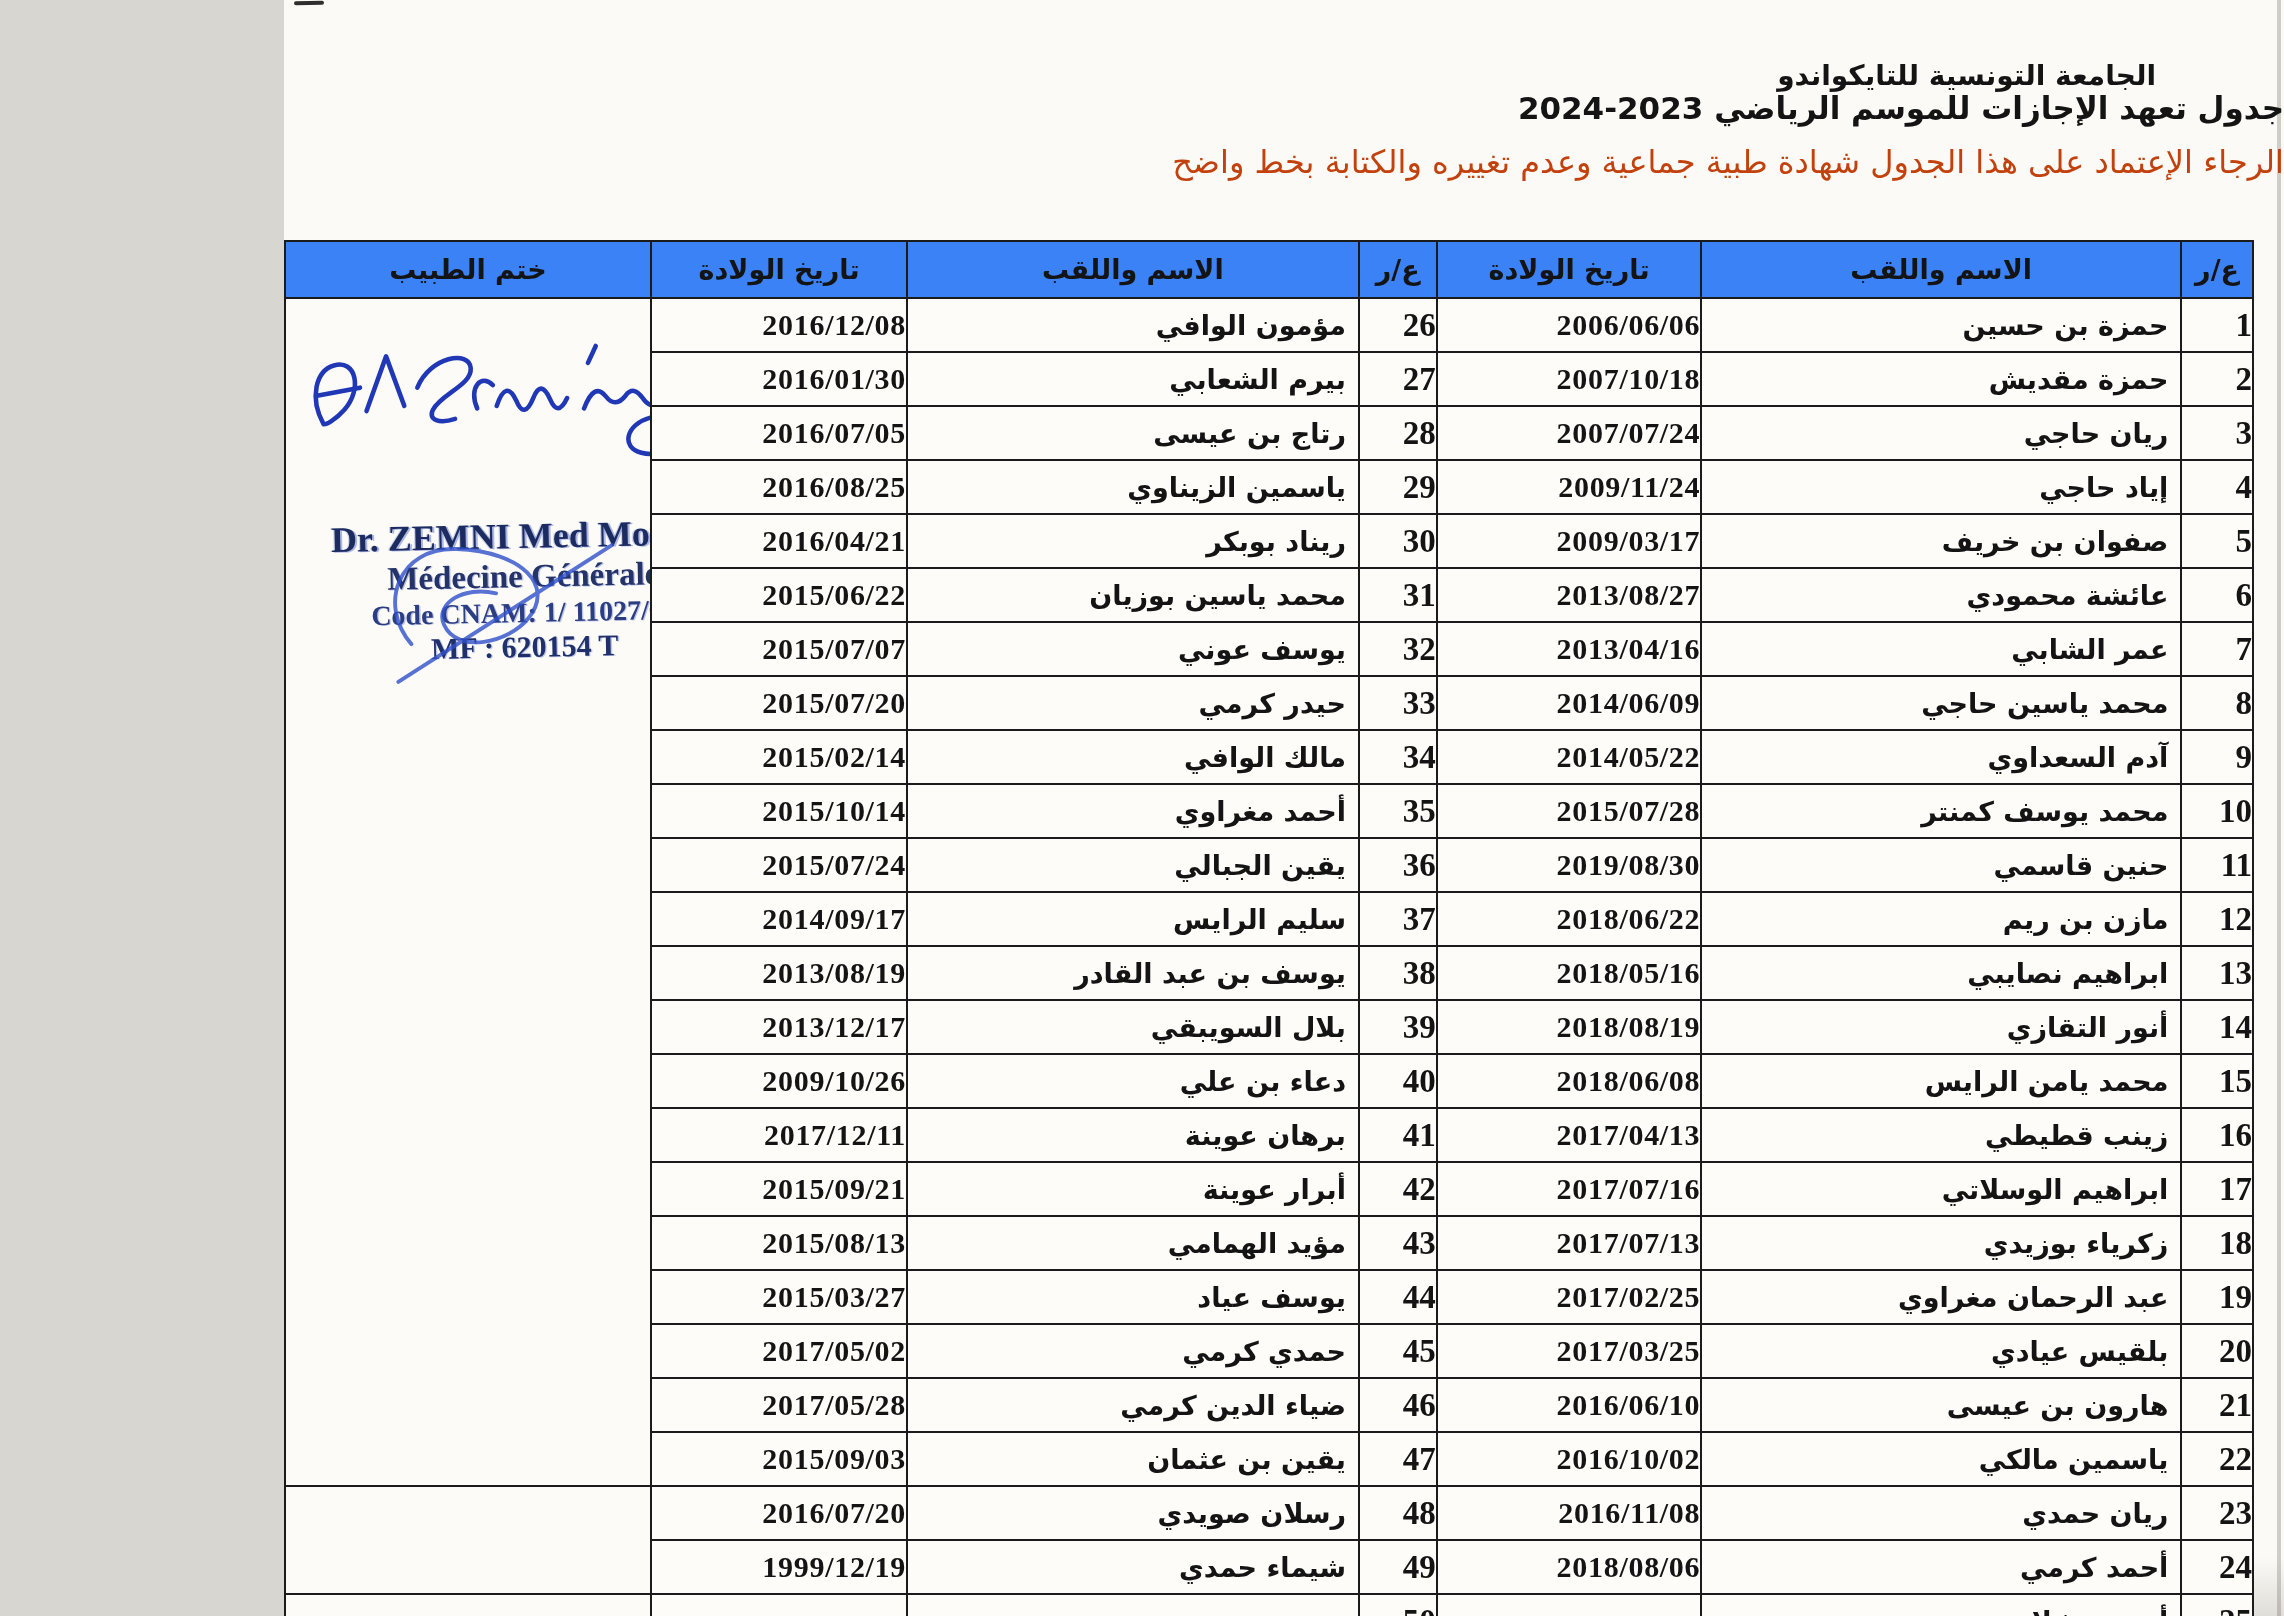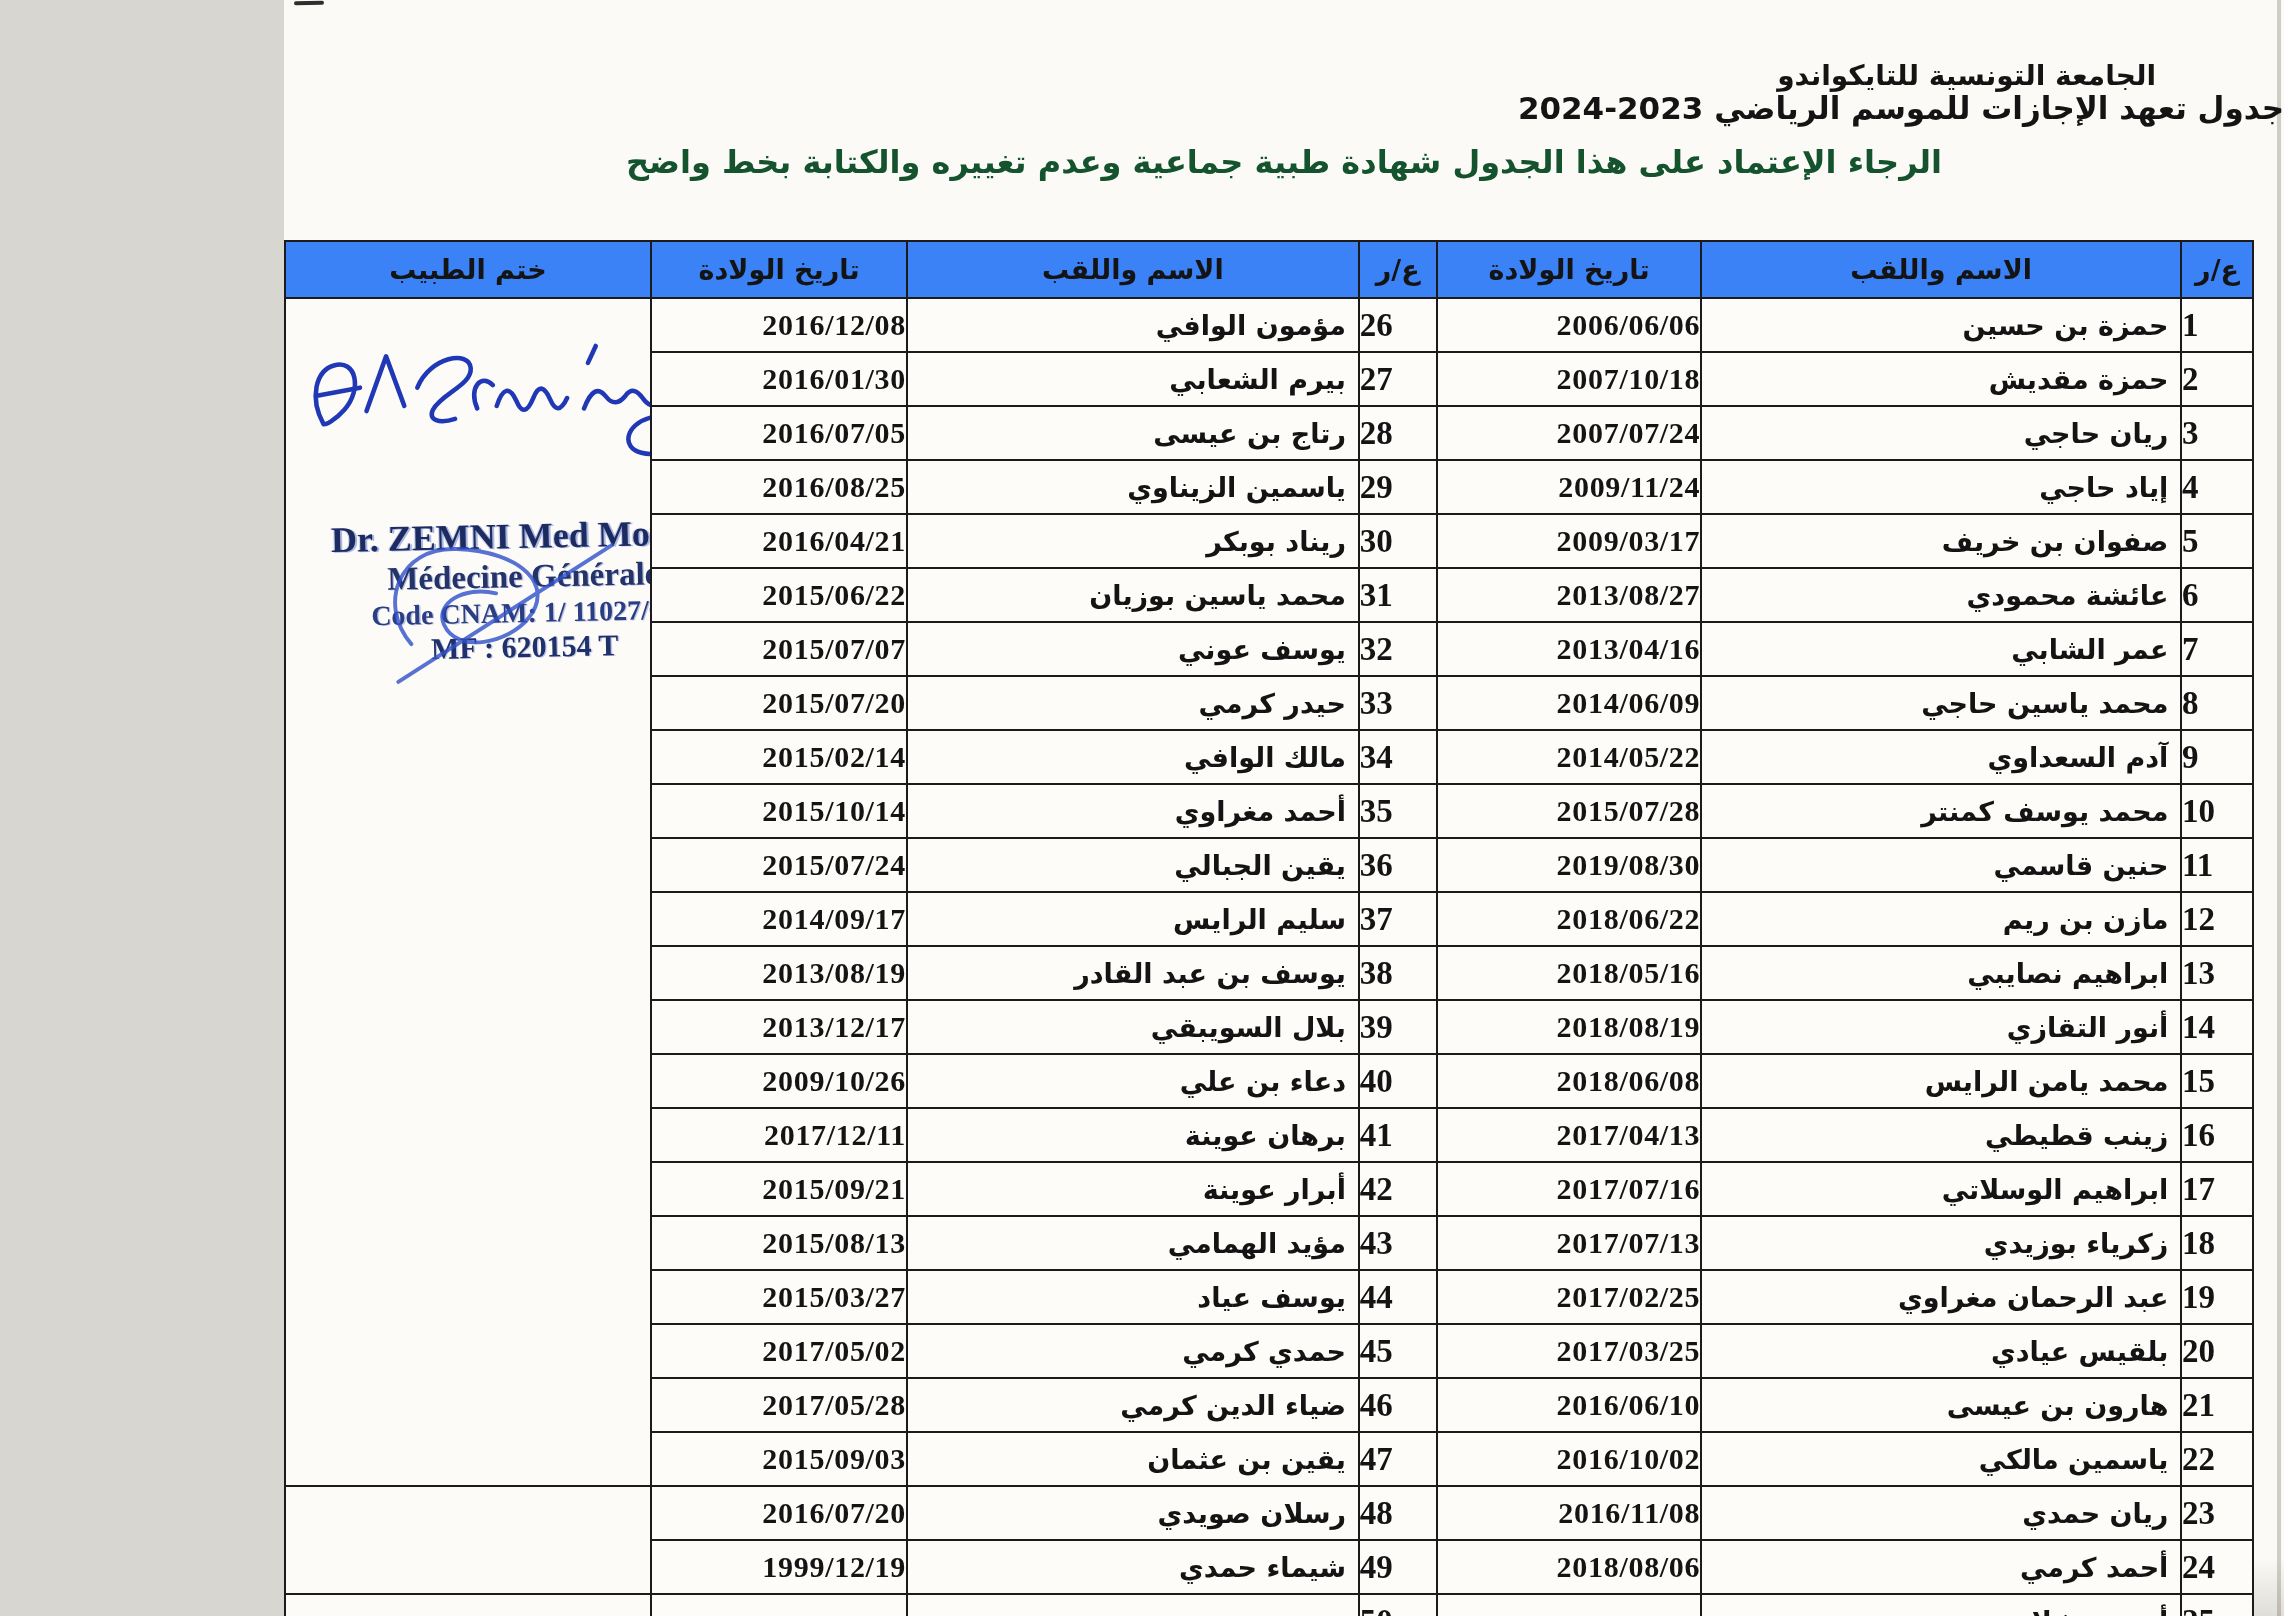--- a/index.html
+++ b/index.html
@@ -13,37 +13,37 @@
     font-family:"DejaVu Sans", sans-serif;
     color:#141414;
   }
   .corner-mark{position:absolute;top:1.3px;left:10.4px;width:30px;height:3.9px;background:#2e2e2e;border-radius:2px;transform:rotate(-1deg);}
   .right-edge{position:absolute;top:0;bottom:0;right:3.3px;width:3.3px;background:rgba(96,90,80,0.28);}
   .bottom-shade{position:absolute;left:0;right:0;bottom:0;height:59px;
     background:linear-gradient(to bottom, rgba(0,0,0,0), rgba(115,108,95,0.20));}
 
   .federation{position:absolute;top:59px;right:128px;font-size:28px;font-weight:bold;letter-spacing:0;}
   .title{position:absolute;top:90px;left:0;width:100%;text-align:right;font-size:31px;font-weight:bold;}
-  .notice{position:absolute;top:143px;left:0;width:100%;text-align:center;font-size:32px;font-weight:bold;color:#14532d;}
+  .notice{position:absolute;top:143px;left:0;width:100%;text-align:right;font-size:32px;font-weight:normal;color:#c2410c;}
   .club-line{position:absolute;top:193px;right:423px;white-space:nowrap;font-size:28px;font-weight:bold;}
   .club-name{font-family:"Liberation Sans","DejaVu Sans",sans-serif;font-size:31px;letter-spacing:1.3px;margin:0 22px;}
   .club-gap{display:inline-block;width:140px;}
 
   table.roster{
     position:absolute;top:240px;right:30px;
     border-collapse:collapse;table-layout:fixed;
     direction:rtl;
   }
   .roster th,.roster td{border:2px solid #1b1b1b;padding:0;overflow:hidden;}
   .roster th{
     height:55px;background:#3b82f6;
     font-size:27px;font-weight:bold;text-align:center;vertical-align:middle;
   }
   .roster td{height:52px;vertical-align:middle;background:#fdfcf9;}
-  td.num{font-family:"Liberation Serif","DejaVu Serif",serif;font-size:33px;font-weight:bold;text-align:left;}
+  td.num{font-family:"Liberation Serif","DejaVu Serif",serif;font-size:33px;font-weight:bold;text-align:right;}
   td.name{font-size:27px;font-weight:bold;text-align:right;padding-right:11.7px;white-space:nowrap;padding-left:48px;}
   td.date{font-family:"Liberation Serif","DejaVu Serif",serif;font-size:30px;font-weight:bold;text-align:right;direction:ltr;letter-spacing:0.7px;}
   td.stamp-cell{position:relative;vertical-align:top;background:#fcfbf7;}
 
   .signature-svg{position:absolute;top:26px;left:18px;}
   .stamp-block{
     position:absolute;top:216px;left:42px;width:391px;
     text-align:center;transform:rotate(-1.2deg);
     font-family:"Liberation Serif","DejaVu Serif",serif;line-height:1.18;
   }

